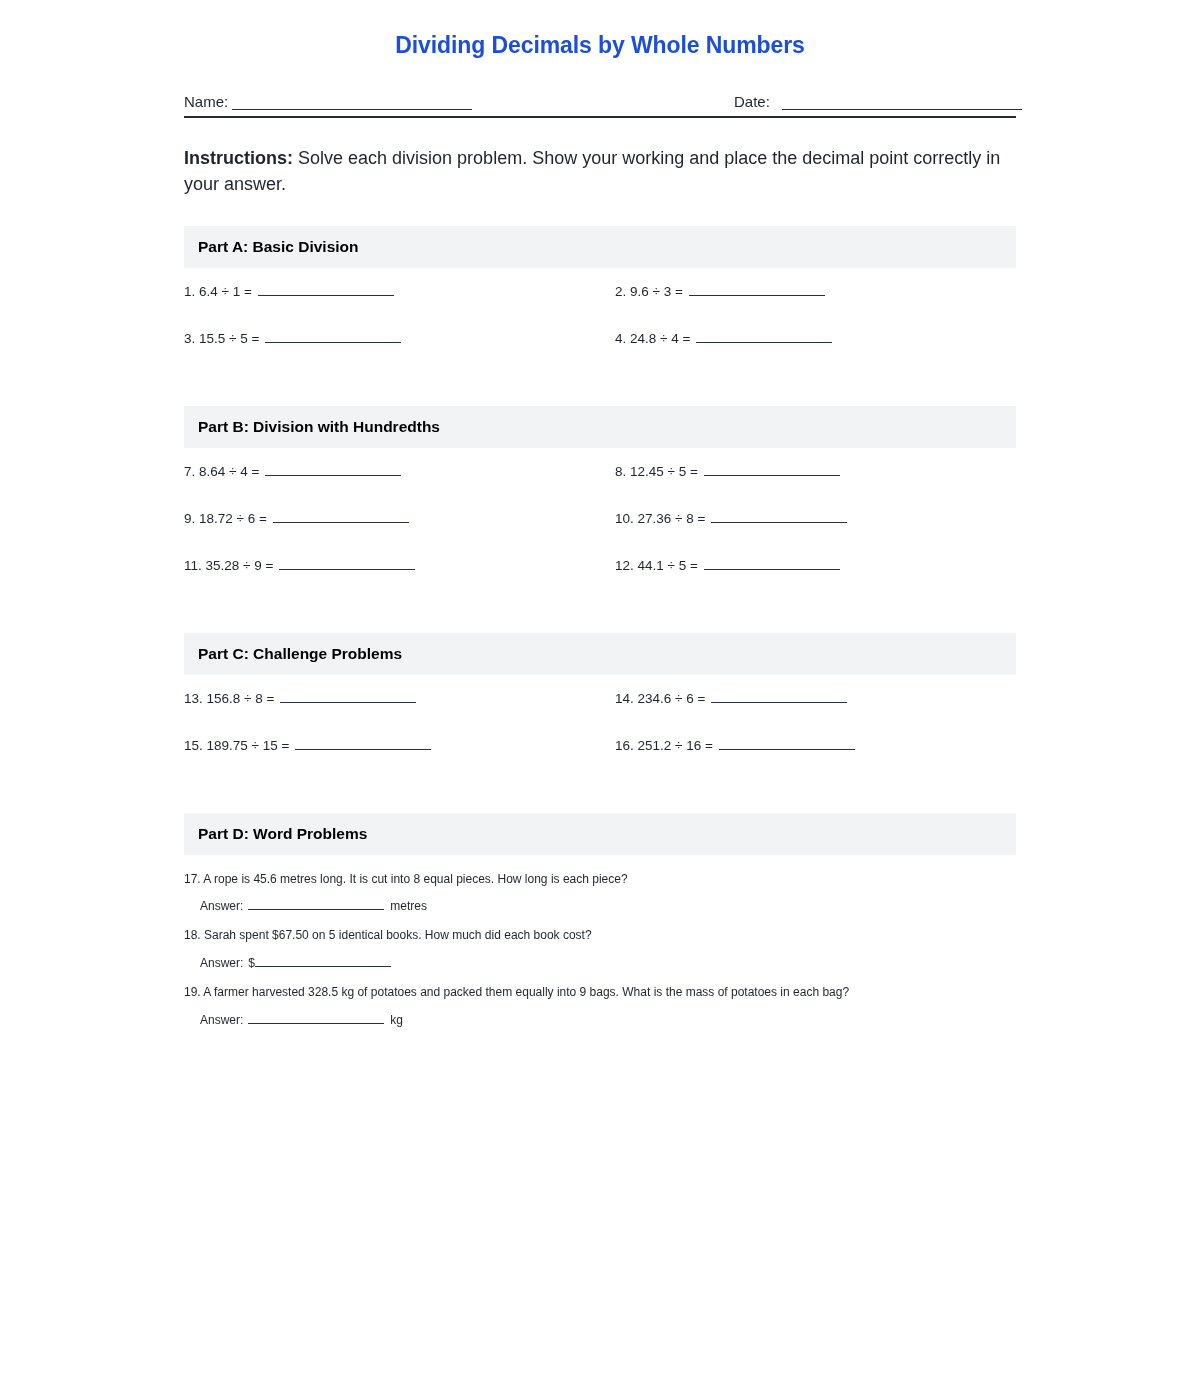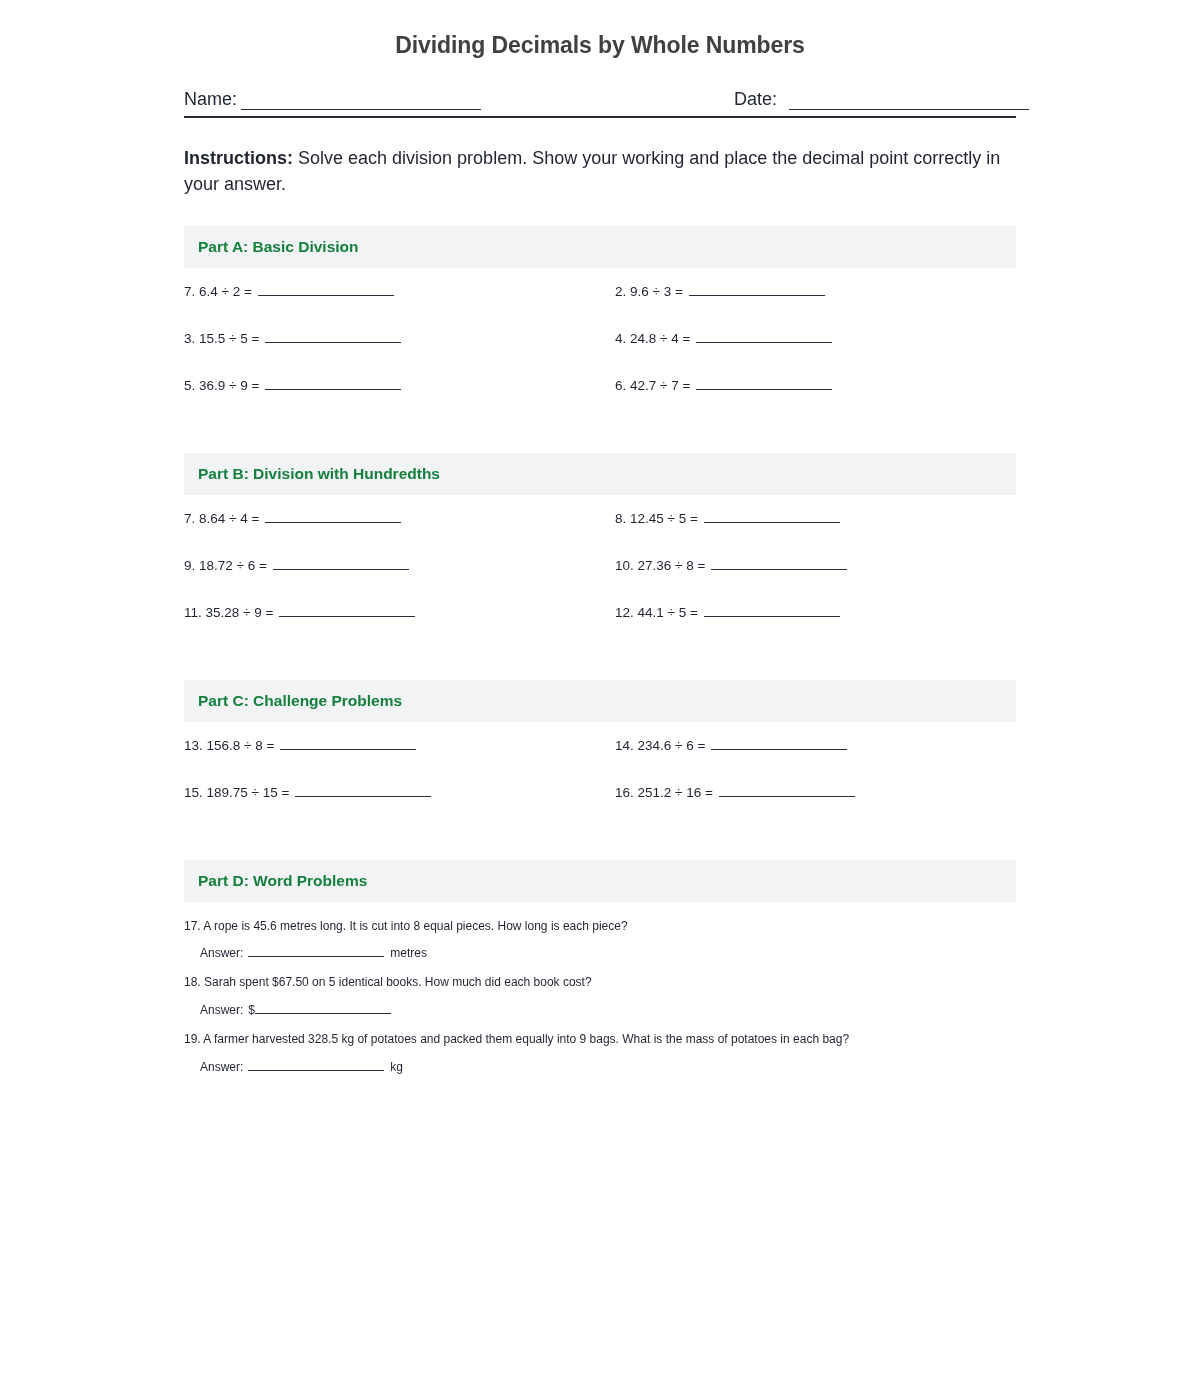--- a/index.html
+++ b/index.html
@@ -29,30 +29,30 @@
   }
 
   
   .worksheet-title {
     margin: 0;
     padding-top: 32px;
     text-align: center;
     font-size: 23px;
     font-weight: bold;
     letter-spacing: -0.1px;
-    color: #404040;
+    color: #1d4ed8;
     line-height: 1.2;
   }
 
   
   .namedate {
     position: relative;
     height: 30px;
     margin-top: 20px;
-    font-size: 18px;
+    font-size: 15px;
     color: #1f2430;
   }
   .nd-field {
     position: absolute;
     bottom: 0;
     white-space: nowrap;
     display: flex;
     align-items: flex-end;
   }
   .nd-name { left: 0; }
@@ -90,21 +90,21 @@
     height: 42px;
     display: flex;
     align-items: center;
     padding-left: 14px;
     box-sizing: border-box;
     margin-top: 29px;
   }
   .section-band .band-title {
     font-size: 15.5px;
     font-weight: bold;
-    color: #15803d;
+    color: #000000;
   }
 
   
   .problem-grid {
     margin-top: 15px;
   }
   .problem-row {
     position: relative;
     height: 47px;
   }
@@ -178,45 +178,35 @@
       <span class="lead">Instructions:</span><span> Solve each division problem. Show your working and place the decimal point correctly in your answer.</span>
     </p>
 
     <div id="sections-host">
         <div class="section-band">
           <span class="band-title">Part A: Basic Division</span>
         </div>
         <div class="problem-grid">
           <div class="problem-row">
             <div class="problem col-left">
-              <span class="prob-text">7. 6.4 ÷ 2 =</span>
+              <span class="prob-text">1. 6.4 ÷ 1 =</span>
               <span class="blank"></span>
             </div>
             <div class="problem col-right">
               <span class="prob-text">2. 9.6 ÷ 3 =</span>
               <span class="blank"></span>
             </div>
           </div>
           <div class="problem-row">
             <div class="problem col-left">
               <span class="prob-text">3. 15.5 ÷ 5 =</span>
               <span class="blank"></span>
             </div>
             <div class="problem col-right">
               <span class="prob-text">4. 24.8 ÷ 4 =</span>
-              <span class="blank"></span>
-            </div>
-          </div>
-          <div class="problem-row">
-            <div class="problem col-left">
-              <span class="prob-text">5. 36.9 ÷ 9 =</span>
-              <span class="blank"></span>
-            </div>
-            <div class="problem col-right">
-              <span class="prob-text">6. 42.7 ÷ 7 =</span>
               <span class="blank"></span>
             </div>
           </div>
         </div>
         <div class="section-band">
           <span class="band-title">Part B: Division with Hundredths</span>
         </div>
         <div class="problem-grid">
           <div class="problem-row">
             <div class="problem col-left">

